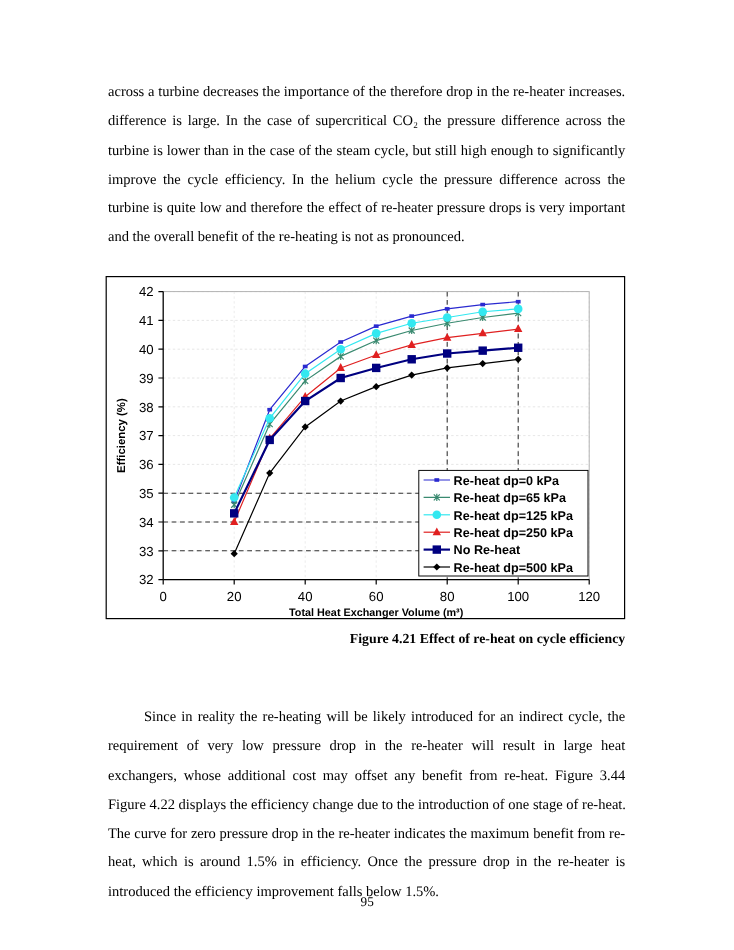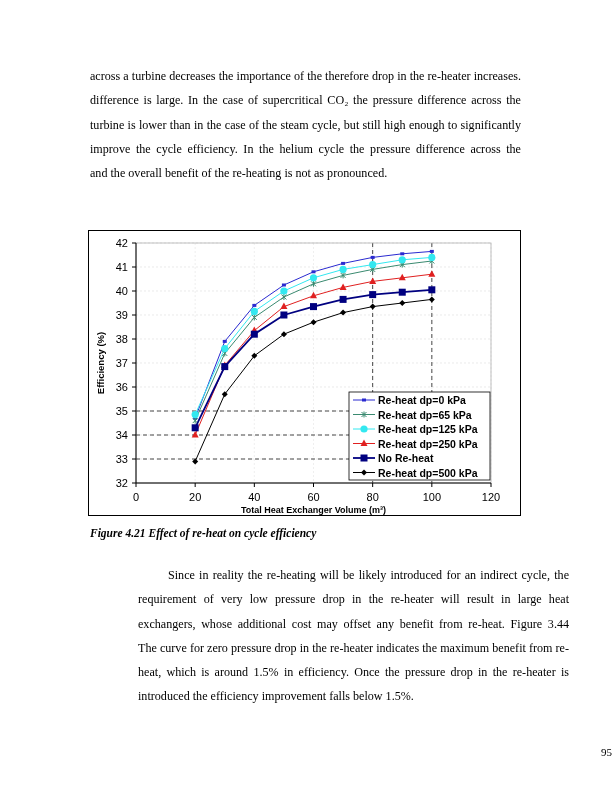--- a/index.html
+++ b/index.html
@@ -1,32 +1,33 @@
 <!DOCTYPE html>
 <html><head>
 <meta charset="utf-8">
 <style>
   html, body { margin: 0; padding: 0; background: #ffffff; }
   body { width: 612px; height: 792px; position: relative; overflow: hidden; font-family: "Liberation Serif", serif; color: #000; }
   .para { position: absolute; left: 90px; width: 431px; font-size: 12.1px; line-height: 24.3px; text-align: justify; }
   .para .ln { display: block; text-align: justify; text-align-last: justify; white-space: nowrap; }
   .para .ln.last { text-align-last: left; }
-  .caption { position: absolute; left: 90px; width: 431px; top: 527px; text-align: left; font-weight: bold; font-size: 11.5px; font-style: italic; }
-  .pagenum { position: absolute; left: 0; width: 612px; top: 746px; text-align: right; font-size: 11px; }
+  .caption { position: absolute; left: 90px; width: 431px; top: 527px; text-align: right; font-weight: bold; font-size: 11.5px; }
+  .pagenum { position: absolute; left: 0; width: 612px; top: 746px; text-align: center; font-size: 11px; }
   .chart-frame { position: absolute; left: 88px; top: 230px; width: 433px; height: 286px; border: 1px solid #000; box-sizing: border-box; background: #fff; }
   svg text { font-family: "Liberation Sans", sans-serif; }
 </style>
 </head>
 <body>
 
 <div class="para" style="top:64px;">
   <span class="ln">across a turbine decreases the importance of the therefore drop in the re-heater increases.</span>
   <span class="ln">difference is large.  In the case of supercritical CO₂ the pressure difference across the</span>
   <span class="ln">turbine is lower than in the case of the steam cycle, but still high enough to significantly</span>
   <span class="ln">improve the cycle efficiency.  In the helium cycle the pressure difference across the</span>
+  <span class="ln">turbine is quite low and therefore the effect of re-heater pressure drops is very important</span>
   <span class="ln last">and the overall benefit of the re-heating is not as pronounced.</span>
 </div>
 
 <div class="chart-frame">
   <svg id="chart-svg" width="431" height="284" viewBox="0 0 431 284">
       <g>
         <line x1="47" x2="402" y1="228" y2="228" stroke="#dcdcdc" stroke-width="0.6" stroke-dasharray="2,2"></line>
         <line x1="47" x2="402" y1="204" y2="204" stroke="#dcdcdc" stroke-width="0.6" stroke-dasharray="2,2"></line>
         <line x1="47" x2="402" y1="180" y2="180" stroke="#dcdcdc" stroke-width="0.6" stroke-dasharray="2,2"></line>
         <line x1="47" x2="402" y1="156" y2="156" stroke="#dcdcdc" stroke-width="0.6" stroke-dasharray="2,2"></line>
@@ -182,22 +183,23 @@
         <text x="289" y="231" font-size="10.5" font-weight="bold">No Re-heat</text>
         <line x1="264" x2="286" y1="241.5" y2="241.5" stroke="#000000" stroke-width="1"></line>
         <path d="M275,238.5L278,241.5L275,244.5L272,241.5Z" fill="#000000"></path>
         <text x="289" y="245.5" font-size="10.5" font-weight="bold">Re-heat dp=500 kPa</text>
       </g>
     </svg>
 </div>
 
 <div class="caption">Figure 4.21 Effect of re-heat on cycle efficiency</div>
 
-<div class="para" style="top:563px;margin-left:48px;">
+<div class="para" style="top:585px;">
   <span class="ln" style="padding-left:30px; box-sizing:border-box;">Since in reality the re-heating will be likely introduced for an indirect cycle, the</span>
   <span class="ln">requirement of very low pressure drop in the re-heater will result in large heat</span>
   <span class="ln">exchangers, whose additional cost may offset any benefit from re-heat.  Figure 3.44</span>
+  <span class="ln">Figure 4.22 displays the efficiency change due to the introduction of one stage of re-heat.</span>
   <span class="ln">The curve for zero pressure drop in the re-heater indicates the maximum benefit from re-</span>
   <span class="ln">heat, which is around 1.5% in efficiency.  Once the pressure drop in the re-heater is</span>
   <span class="ln last">introduced the efficiency improvement falls below 1.5%.</span>
 </div>
 
 <div class="pagenum">95</div>
 
 </body></html>

